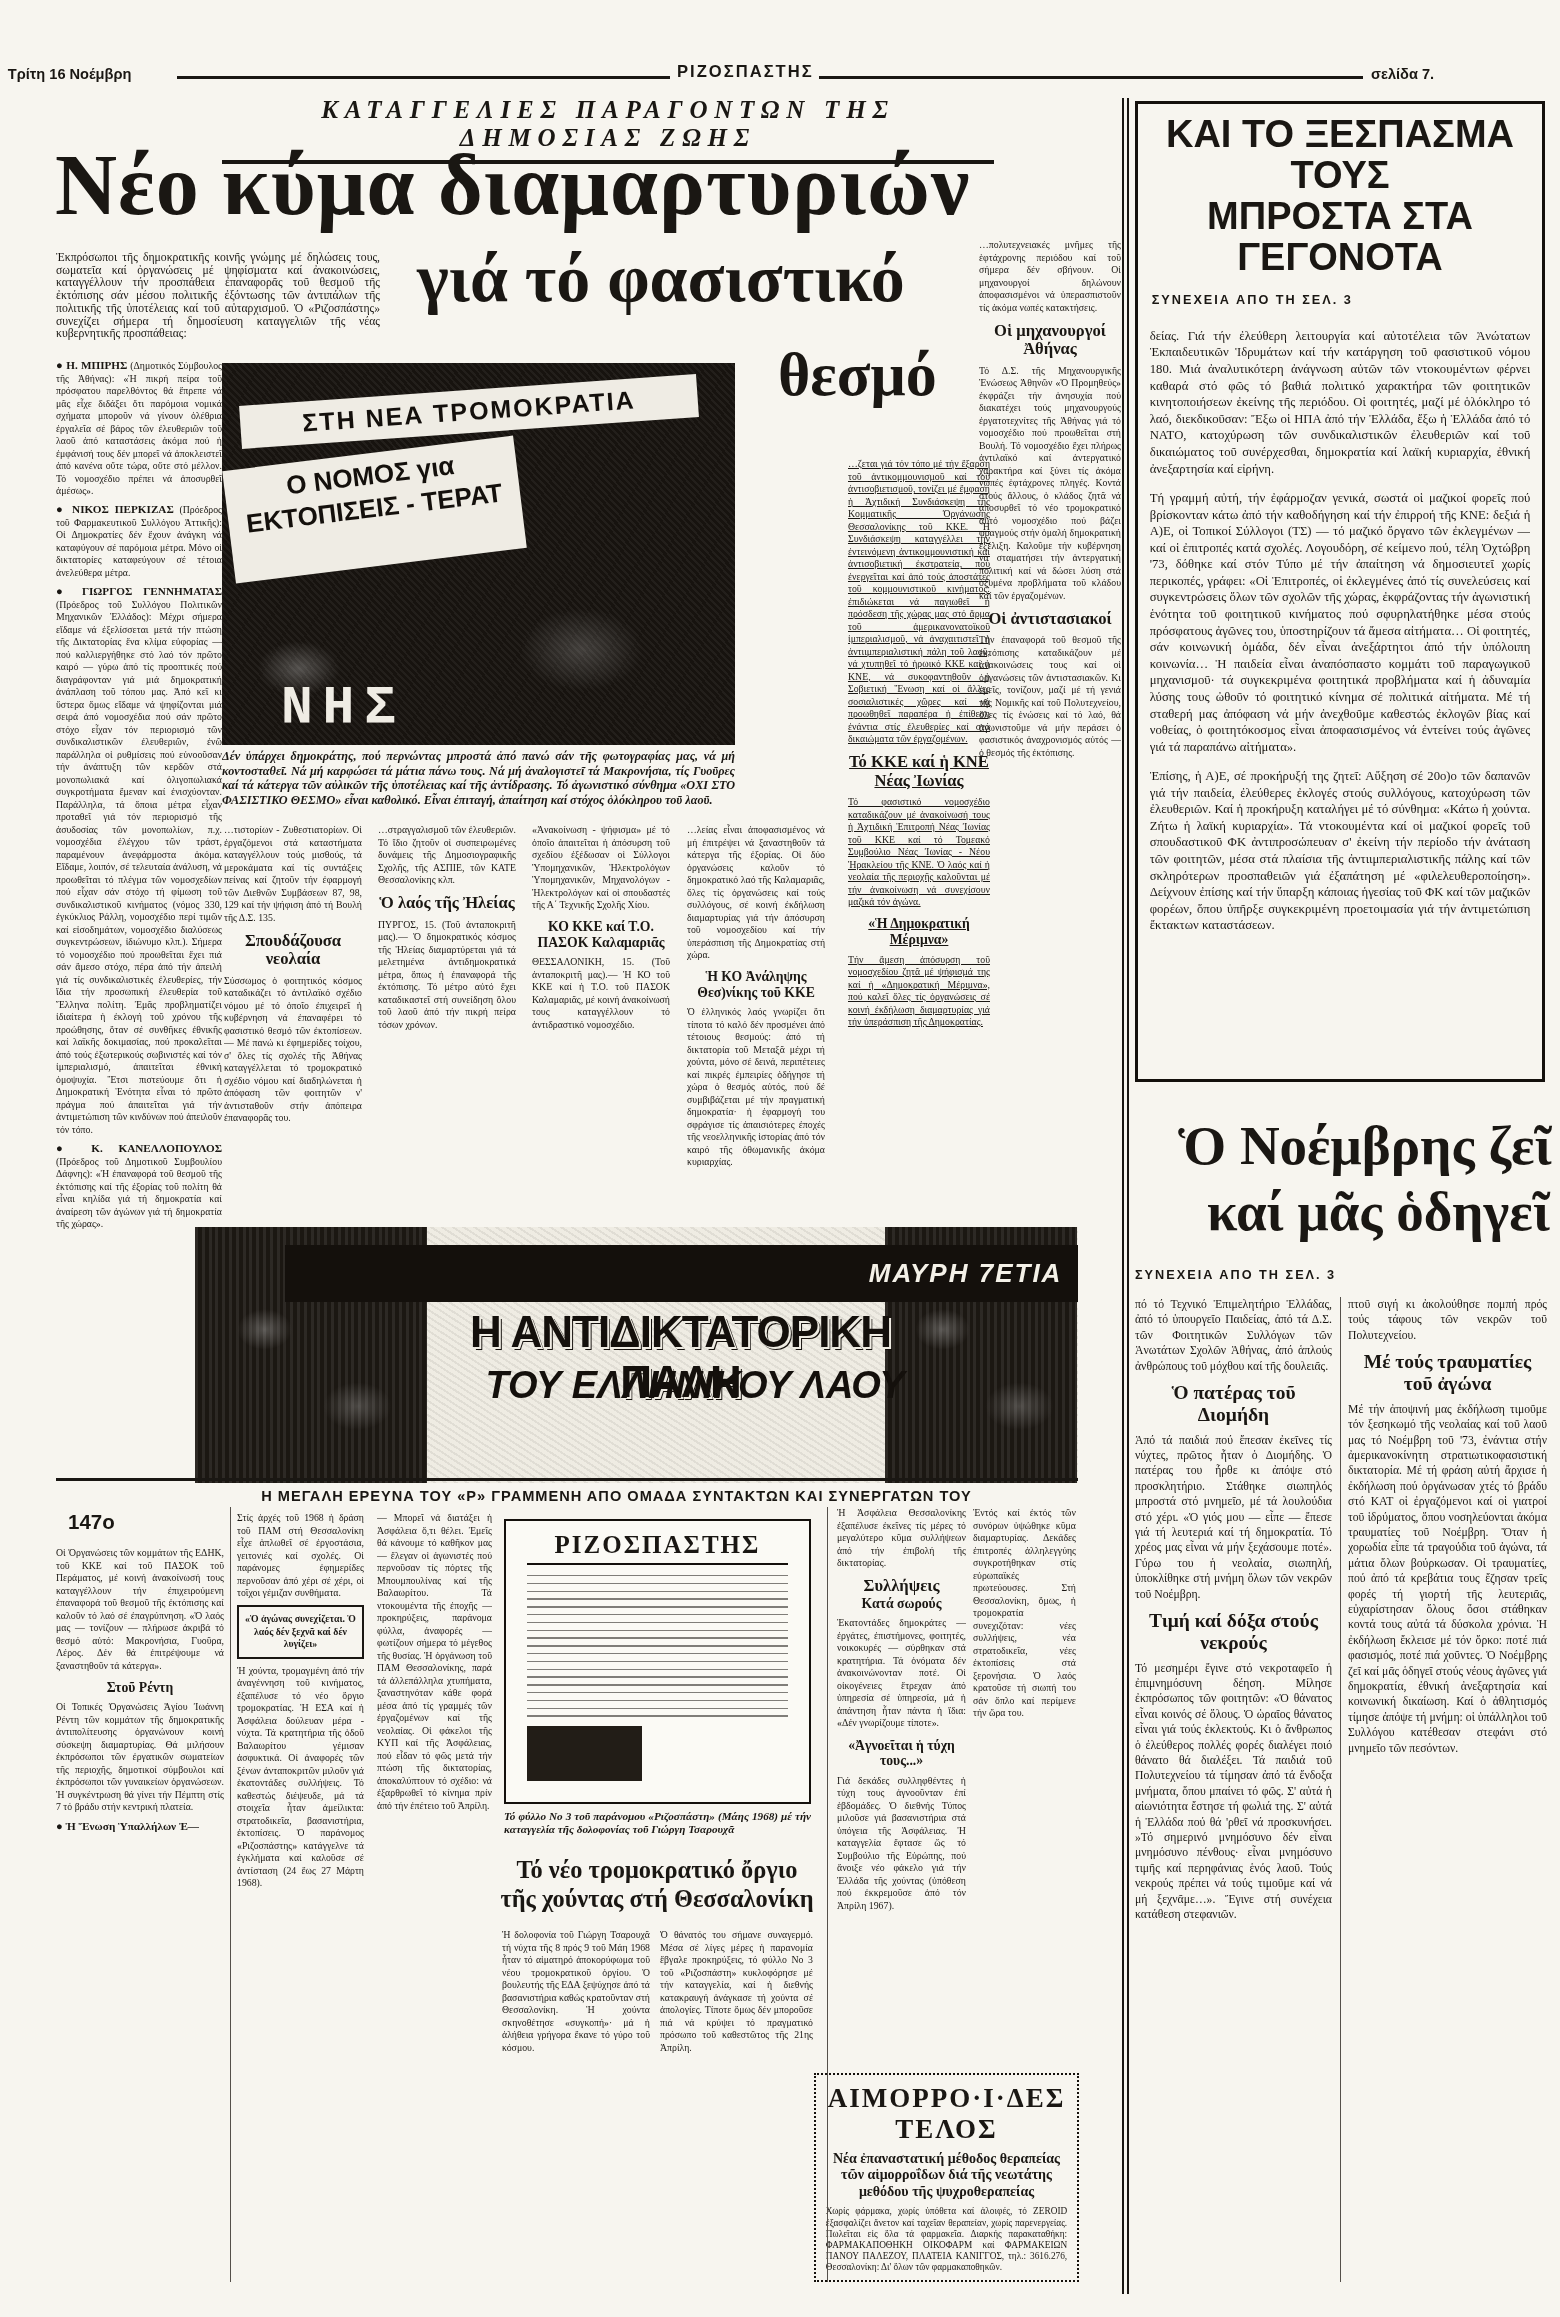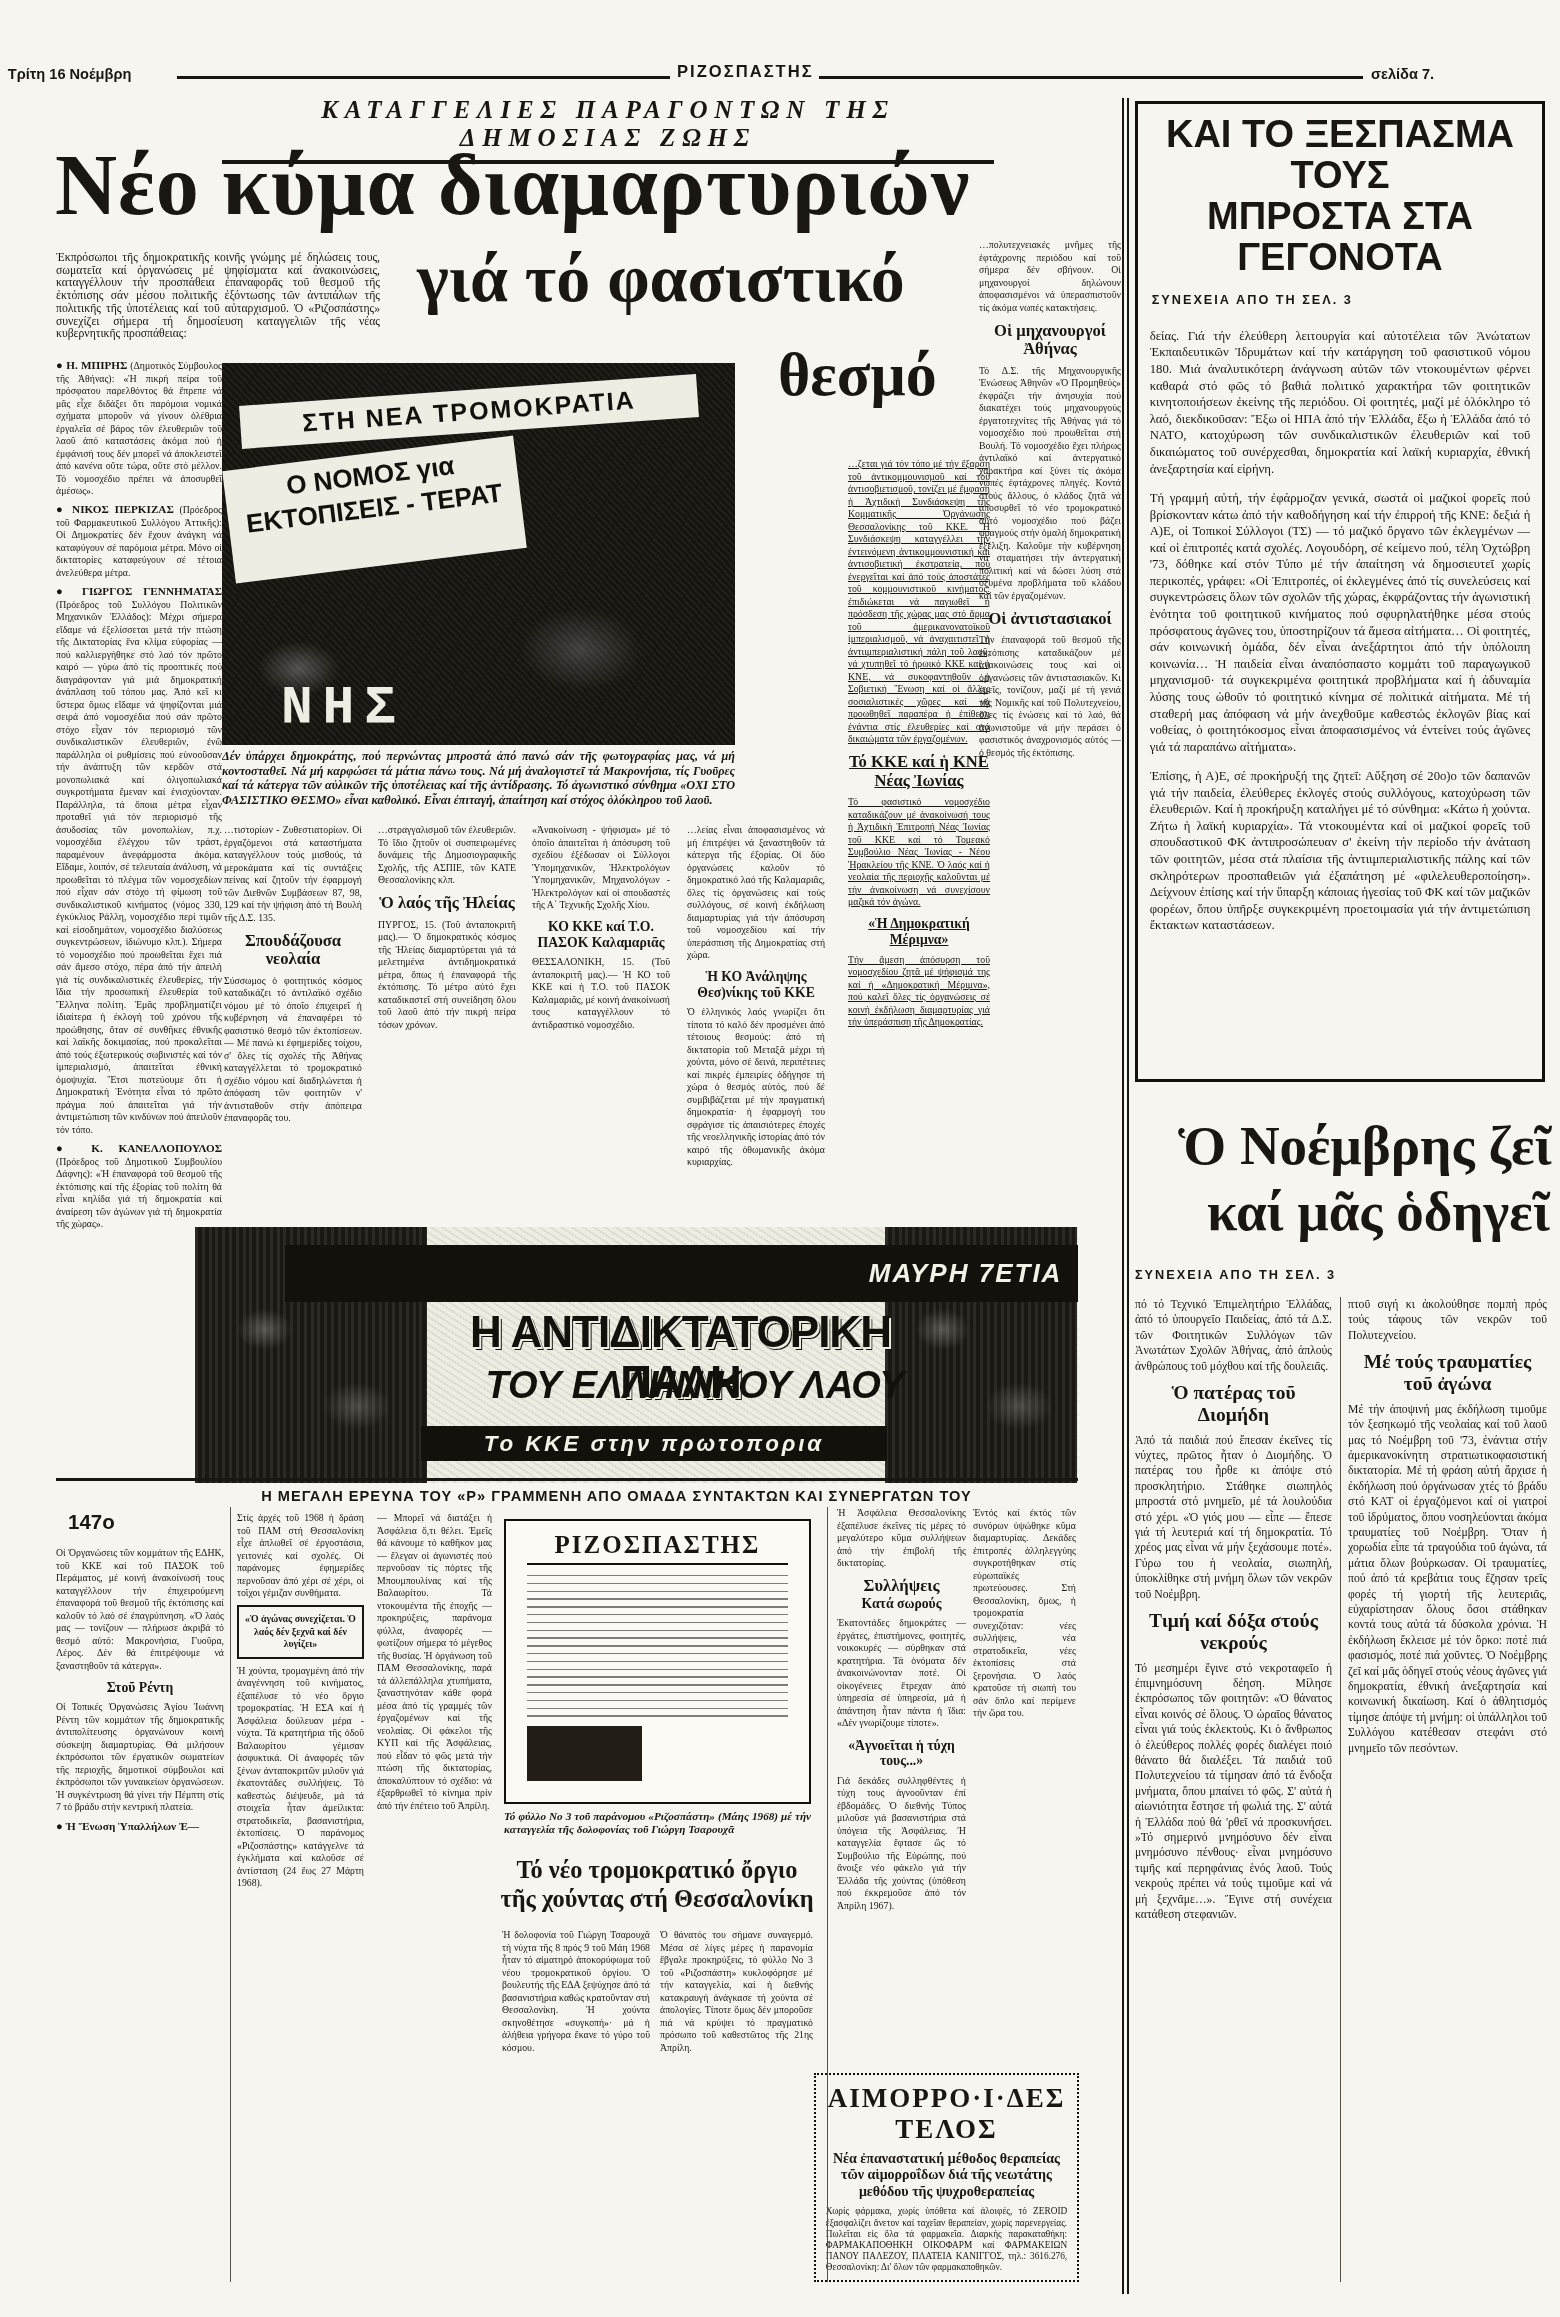--- a/index.html
+++ b/index.html
@@ -194,21 +194,20 @@
     <div class="subhead">Μέ τούς τραυματίες τοῦ ἀγώνα</div>
     <p>Μέ τήν ἀποψινή μας ἐκδήλωση τιμοῦμε τόν ξεσηκωμό τῆς νεολαίας καί τοῦ λαοῦ μας τό Νοέμβρη τοῦ '73, ἐνάντια στήν ἀμερικανοκίνητη στρατιωτικοφασιστική δικτατορία. Μέ τή φράση αὐτή ἄρχισε ἡ ἐκδήλωση πού ὀργάνωσαν χτές τό βράδυ στό ΚΑΤ οἱ ἐργαζόμενοι καί οἱ γιατροί τοῦ ἱδρύματος, ὅπου νοσηλεύονται ἀκόμα τραυματίες τοῦ Νοέμβρη. Ὅταν ἡ χορωδία εἶπε τά τραγούδια τοῦ ἀγώνα, τά μάτια ὅλων βούρκωσαν. Οἱ τραυματίες, πού ἀπό τά κρεβάτια τους ἔζησαν τρεῖς φορές τή γιορτή τῆς λευτεριᾶς, εὐχαρίστησαν ὅλους ὅσοι στάθηκαν κοντά τους αὐτά τά δύσκολα χρόνια. Ἡ ἐκδήλωση ἔκλεισε μέ τόν ὅρκο: ποτέ πιά φασισμός, ποτέ πιά χοῦντες. Ὁ Νοέμβρης ζεῖ καί μᾶς ὁδηγεῖ στούς νέους ἀγῶνες γιά δημοκρατία, ἐθνική ἀνεξαρτησία καί κοινωνική δικαίωση. Καί ὁ ἀθλητισμός τίμησε ἀπόψε τή μνήμη: οἱ ὑπάλληλοι τοῦ Συλλόγου κατέθεσαν στεφάνι στό μνημεῖο τῶν πεσόντων.</p>
   </div>
 
   <div class="abs bookad clip">
     <div class="art artL"></div>
     <div class="art artR"></div>
     <div class="bookband sans">ΜΑΥΡΗ 7ΕΤΙΑ</div>
     <div class="booktitle1 sans">Η ΑΝΤΙΔΙΚΤΑΤΟΡΙΚΗ ΠΑΛΗ</div>
     <div class="booktitle2 sans">ΤΟΥ ΕΛΛΗΝΙΚΟΥ ΛΑΟΥ</div>
-    <div class="bookstrip sans">Το ΚΚΕ στην πρωτοπορια</div>
   </div>
 
   <div class="abs rule serial-rule"></div>
   <div class="abs serial-head sans">Η ΜΕΓΑΛΗ ΕΡΕΥΝΑ ΤΟΥ «Ρ» ΓΡΑΜΜΕΝΗ ΑΠΟ ΟΜΑΔΑ ΣΥΝΤΑΚΤΩΝ ΚΑΙ ΣΥΝΕΡΓΑΤΩΝ ΤΟΥ</div>
   <div class="abs episode sans">147ο</div>
 
   <div class="abs colS1 bodycol just clip">
     <p>Οἱ Ὀργανώσεις τῶν κομμάτων τῆς ΕΔΗΚ, τοῦ ΚΚΕ καί τοῦ ΠΑΣΟΚ τοῦ Περάματος, μέ κοινή ἀνακοίνωσή τους καταγγέλλουν τήν ἐπιχειρούμενη ἐπαναφορά τοῦ θεσμοῦ τῆς ἐκτόπισης καί καλοῦν τό λαό σέ ἐπαγρύπνηση. «Ὁ λαός μας — τονίζουν — πλήρωσε ἀκριβά τό θεσμό αὐτό: Μακρονήσια, Γυοῦρα, Λέρος. Δέν θά ἐπιτρέψουμε νά ξαναστηθοῦν τά κάτεργα».</p>
     <div class="subhead sm">Στοῦ Ρέντη</div>
     <p>Οἱ Τοπικές Ὀργανώσεις Ἁγίου Ἰωάννη Ρέντη τῶν κομμάτων τῆς δημοκρατικῆς ἀντιπολίτευσης ὀργανώνουν κοινή σύσκεψη διαμαρτυρίας. Θά μιλήσουν ἐκπρόσωποι τῶν ἐργατικῶν σωματείων τῆς περιοχῆς, δημοτικοί σύμβουλοι καί ἐκπρόσωποι τῶν γυναικείων ὀργανώσεων. Ἡ συγκέντρωση θά γίνει τήν Πέμπτη στίς 7 τό βράδυ στήν κεντρική πλατεία.</p>

